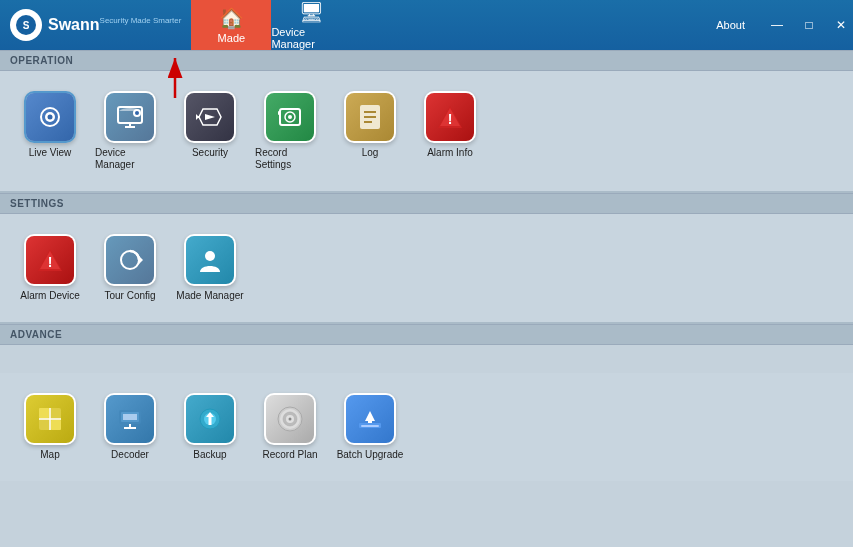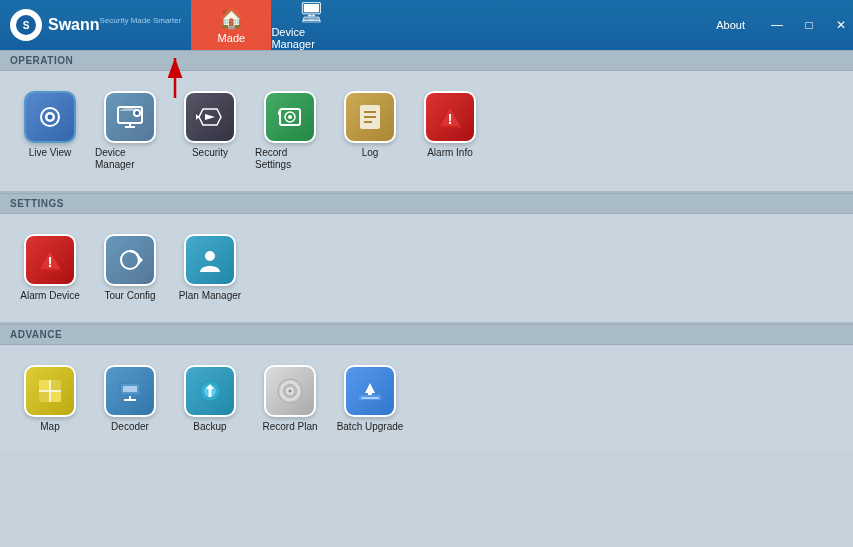--- a/index.html
+++ b/index.html
@@ -378,29 +378,29 @@
 
       <div class="app-icon-wrapper">
         <div class="app-icon-box">
           <div class="icon-inner icon-usermanager">
             <svg width="28" height="28" viewBox="0 0 28 28">
                 <circle cx="14" cy="10" r="5" fill="white"></circle>
                 <path d="M4 26 C4 18 24 18 24 26" fill="white"></path>
               </svg>
           </div>
         </div>
-        <span class="app-icon-label">Plan Manager</span>
+        <span class="app-icon-label">Made Manager</span>
       </div>
 
     </div>
   </div>
 
   <div>
     <div class="section-header">ADVANCE</div>
-    <div class="section-body" style="border-bottom: none;">
+    <div class="section-body" style="border-bottom: none; margin-top: 28px;">
       <div class="app-icon-wrapper">
         <div class="app-icon-box">
           <div class="icon-inner icon-map">
             <svg width="28" height="28" viewBox="0 0 28 28">
               <rect x="3" y="3" width="22" height="22" rx="2" fill="#ddcc44"></rect>
               <rect x="3" y="3" width="10" height="10" rx="1" fill="#eedd55"></rect>
               <rect x="15" y="15" width="10" height="10" rx="1" fill="#eedd55"></rect>
               <line x1="3" y1="14" x2="25" y2="14" stroke="white" stroke-width="1.5"></line>
               <line x1="14" y1="3" x2="14" y2="25" stroke="white" stroke-width="1.5"></line>
             </svg>

